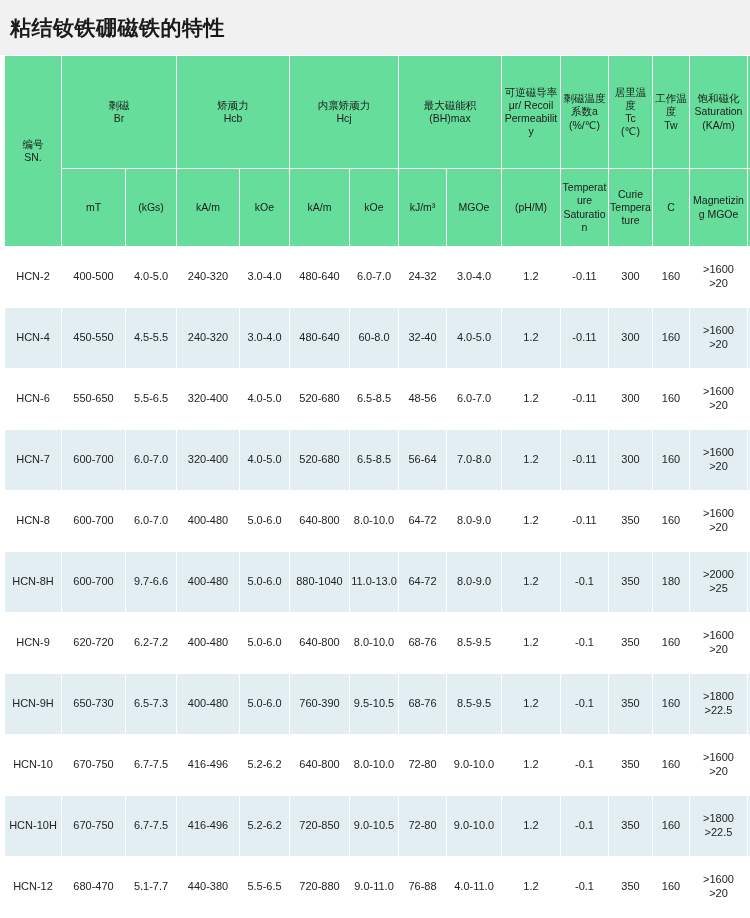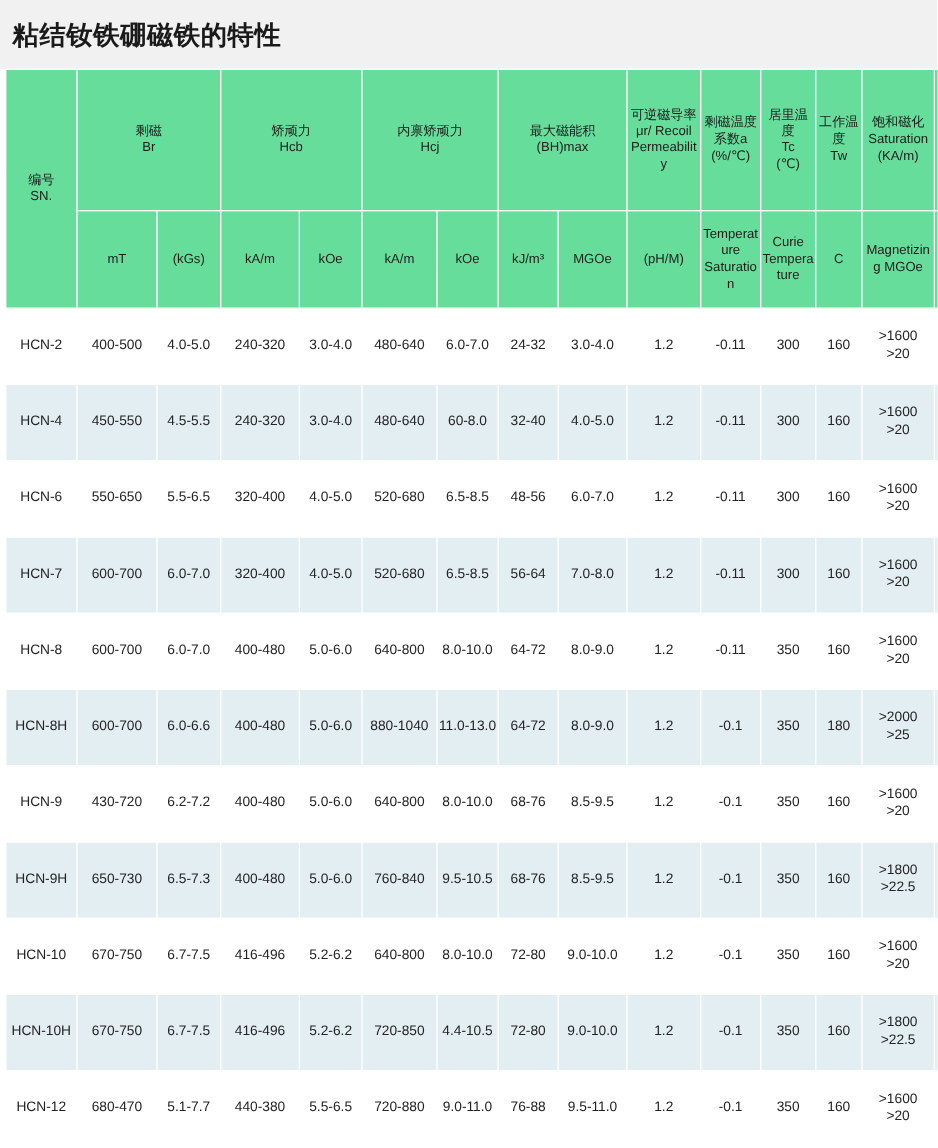--- a/index.html
+++ b/index.html
@@ -240,38 +240,38 @@
           <td class=" nowrap-2">-0.11</td>
           <td class=" nowrap-2">350</td>
           <td class=" nowrap-2">160</td>
           <td class=" nowrap-2">&gt;1600
 &gt;20</td>
           <td class=" nowrap-2">5.8-6.1</td>
         </tr>
         <tr class="alt">
           <td class="sn-cell nowrap-2">HCN-8H</td>
           <td class=" nowrap-2">600-700</td>
-          <td class=" nowrap-2">6.0-6.6</td>
+          <td class=" nowrap-2">9.7-6.6</td>
           <td class=" nowrap-2">400-480</td>
           <td class=" nowrap-2">5.0-6.0</td>
           <td class=" nowrap-2">880-1040</td>
           <td class=" nowrap-2">11.0-13.0</td>
           <td class=" nowrap-2">64-72</td>
           <td class=" nowrap-2">8.0-9.0</td>
           <td class=" nowrap-2">1.2</td>
           <td class=" nowrap-2">-0.1</td>
           <td class=" nowrap-2">350</td>
           <td class=" nowrap-2">180</td>
           <td class=" nowrap-2">&gt;2000
 &gt;25</td>
           <td class=" nowrap-2">5.8-6.1</td>
         </tr>
         <tr>
           <td class="sn-cell nowrap-2">HCN-9</td>
-          <td class=" nowrap-2">430-720</td>
+          <td class=" nowrap-2">620-720</td>
           <td class=" nowrap-2">6.2-7.2</td>
           <td class=" nowrap-2">400-480</td>
           <td class=" nowrap-2">5.0-6.0</td>
           <td class=" nowrap-2">640-800</td>
           <td class=" nowrap-2">8.0-10.0</td>
           <td class=" nowrap-2">68-76</td>
           <td class=" nowrap-2">8.5-9.5</td>
           <td class=" nowrap-2">1.2</td>
           <td class=" nowrap-2">-0.1</td>
           <td class=" nowrap-2">350</td>
@@ -279,21 +279,21 @@
           <td class=" nowrap-2">&gt;1600
 &gt;20</td>
           <td class=" nowrap-2">5.8-6.1</td>
         </tr>
         <tr class="alt">
           <td class="sn-cell nowrap-2">HCN-9H</td>
           <td class=" nowrap-2">650-730</td>
           <td class=" nowrap-2">6.5-7.3</td>
           <td class=" nowrap-2">400-480</td>
           <td class=" nowrap-2">5.0-6.0</td>
-          <td class=" nowrap-2">760-840</td>
+          <td class=" nowrap-2">760-390</td>
           <td class=" nowrap-2">9.5-10.5</td>
           <td class=" nowrap-2">68-76</td>
           <td class=" nowrap-2">8.5-9.5</td>
           <td class=" nowrap-2">1.2</td>
           <td class=" nowrap-2">-0.1</td>
           <td class=" nowrap-2">350</td>
           <td class=" nowrap-2">160</td>
           <td class=" nowrap-2">&gt;1800
 &gt;22.5</td>
           <td class=" nowrap-2">5.8-6.1</td>
@@ -316,41 +316,41 @@
 &gt;20</td>
           <td class=" nowrap-2">5.8-6.2</td>
         </tr>
         <tr class="alt">
           <td class="sn-cell nowrap-2">HCN-10H</td>
           <td class=" nowrap-2">670-750</td>
           <td class=" nowrap-2">6.7-7.5</td>
           <td class=" nowrap-2">416-496</td>
           <td class=" nowrap-2">5.2-6.2</td>
           <td class=" nowrap-2">720-850</td>
-          <td class=" nowrap-2">4.4-10.5</td>
+          <td class=" nowrap-2">9.0-10.5</td>
           <td class=" nowrap-2">72-80</td>
           <td class=" nowrap-2">9.0-10.0</td>
           <td class=" nowrap-2">1.2</td>
           <td class=" nowrap-2">-0.1</td>
           <td class=" nowrap-2">350</td>
           <td class=" nowrap-2">160</td>
           <td class=" nowrap-2">&gt;1800
 &gt;22.5</td>
           <td class=" nowrap-2">5.8-6.2</td>
         </tr>
         <tr>
           <td class="sn-cell nowrap-2">HCN-12</td>
           <td class=" nowrap-2">680-470</td>
           <td class=" nowrap-2">5.1-7.7</td>
           <td class=" nowrap-2">440-380</td>
           <td class=" nowrap-2">5.5-6.5</td>
           <td class=" nowrap-2">720-880</td>
           <td class=" nowrap-2">9.0-11.0</td>
           <td class=" nowrap-2">76-88</td>
-          <td class=" nowrap-2">9.5-11.0</td>
+          <td class=" nowrap-2">4.0-11.0</td>
           <td class=" nowrap-2">1.2</td>
           <td class=" nowrap-2">-0.1</td>
           <td class=" nowrap-2">350</td>
           <td class=" nowrap-2">160</td>
           <td class=" nowrap-2">&gt;1600
 &gt;20</td>
           <td class=" nowrap-2">5.8-6.3</td>
         </tr>
         <tr class="alt">
           <td class="sn-cell nowrap-2">HCN-13</td>

